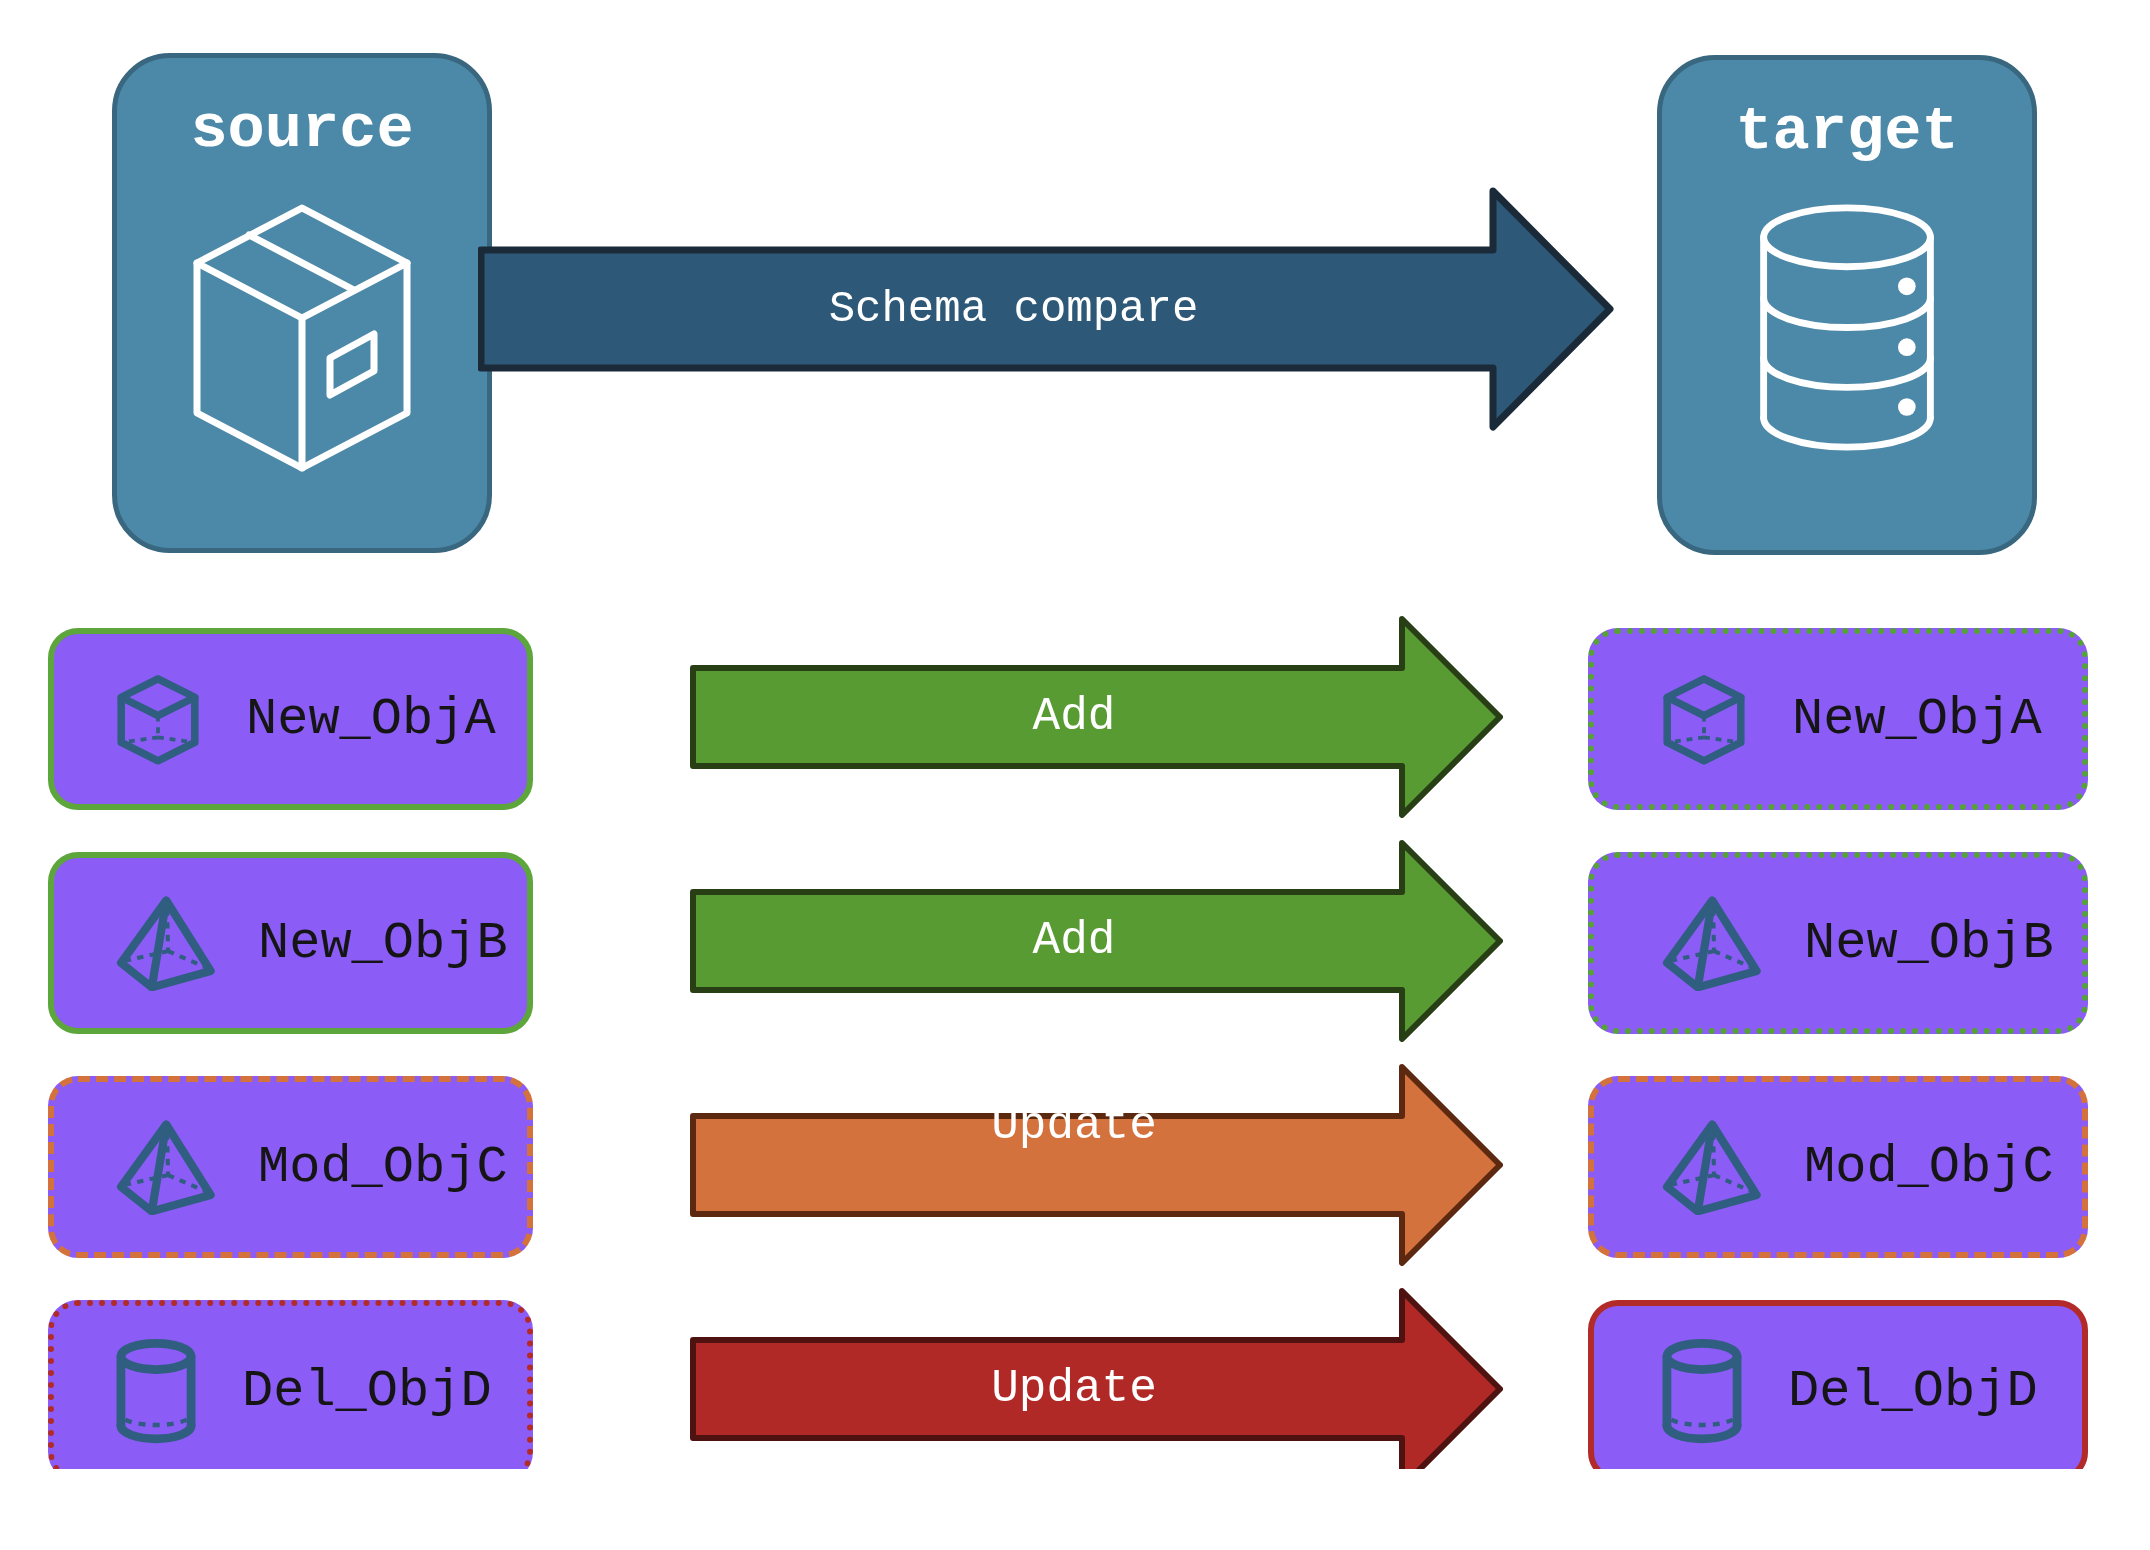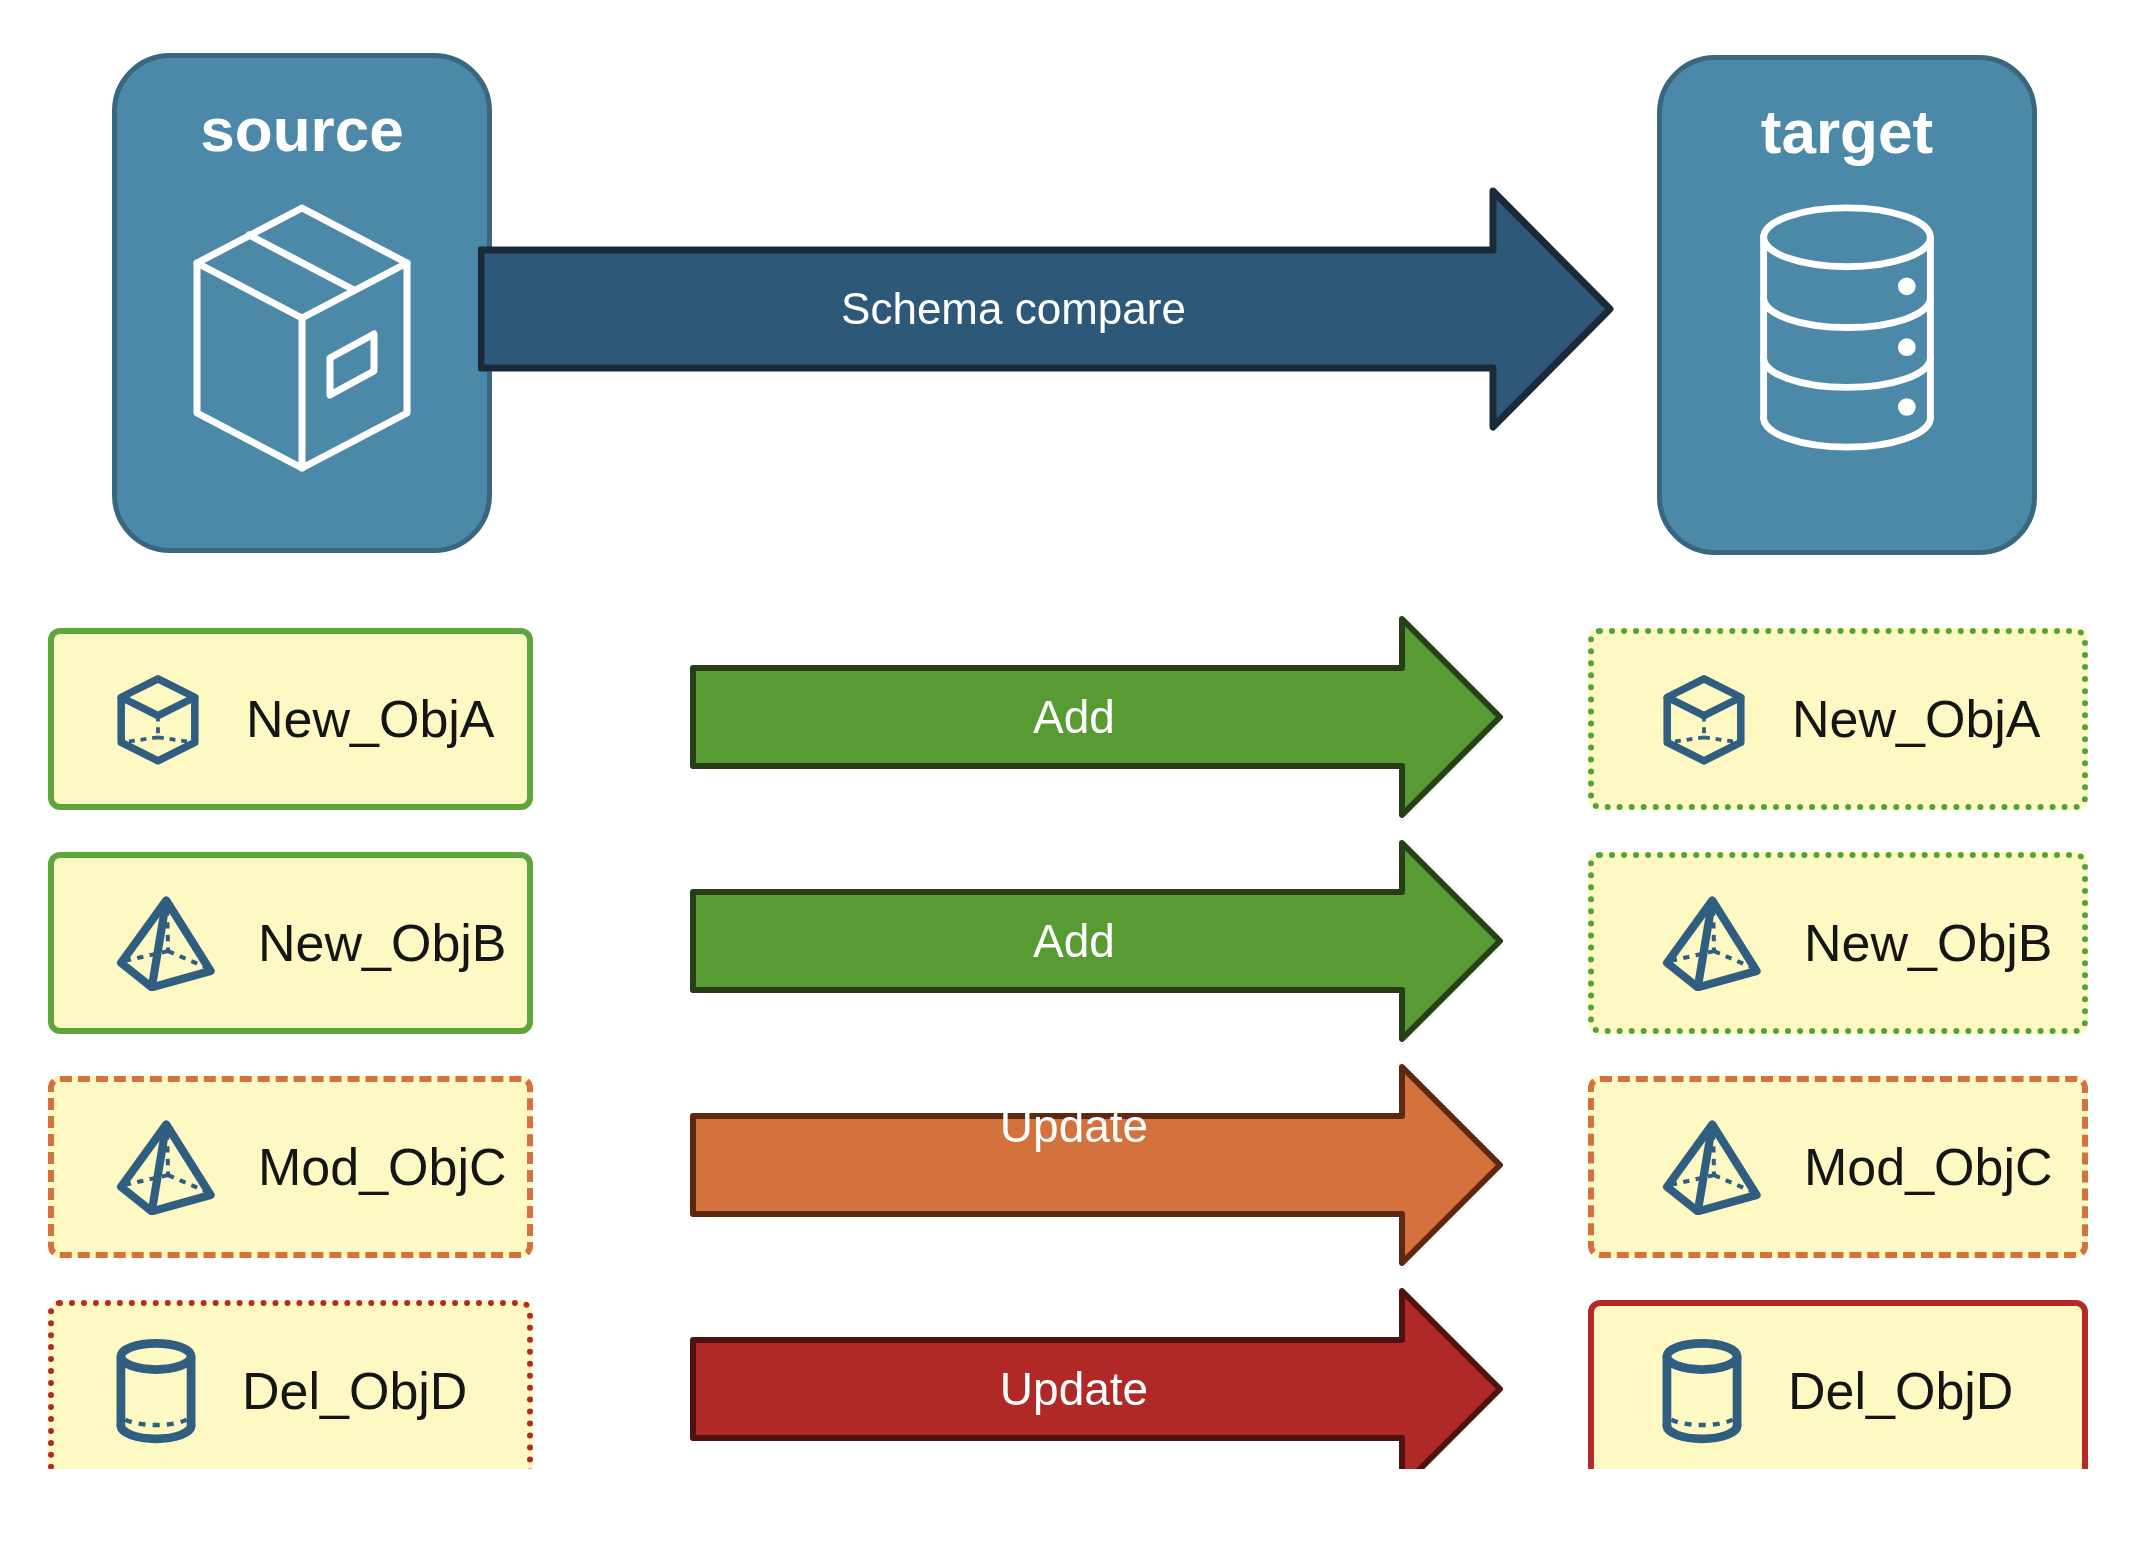--- a/index.html
+++ b/index.html
@@ -1,18 +1,18 @@
 <!DOCTYPE html>
 <html style="--node-fill: #4C88A7; --node-border: #38677F; --icon-color: #305E80; --object-label: #151515;"><head>
 <meta charset="utf-8">
 <style>
   html, body { margin:0; padding:0; background:#fff; }
   .canvas {
     position:relative; width:2150px; height:1469px; background:#ffffff;
-    font-family:Liberation Sans, sans-serif; overflow:hidden;
+    font-family:Liberation Mono, monospace; overflow:hidden;
   }
 
   
   .node {
     position:absolute; width:380px; height:500px; box-sizing:border-box;
     border-radius:58px; background:var(--node-fill,#4C88A7);
     border:5px solid var(--node-border,#38677F);
     display:flex; flex-direction:column; align-items:center;
   }
   .node-label { color:#fff; font-weight:bold; font-size:62px; margin-top:38px; line-height:1.1; }
@@ -22,22 +22,22 @@
   .arrow-svg { position:absolute; }
   .arrow-label {
     position:absolute; display:flex; align-items:center; justify-content:center;
     color:#fff; pointer-events:none;padding-left:28px;
   }
   .main-arrow-label { width:1015px; height:118px; font-size:44px; }
   .row-arrow-label  { width:712px;  height:98px;  font-size:46px; }
 
   
   .obj-box {
-    position:absolute; height:182px; box-sizing:border-box; background:#fef9c3;
-    border:6px solid #999; border-radius:12px;
+    position:absolute; height:182px; box-sizing:border-box; background:#8b5cf6;
+    border:6px solid #999; border-radius:30px;
     display:flex; align-items:center; padding-left:58px; gap:42px;
   }
   .obj-box.left  { left:48px;   width:485px; }
   .obj-box.right { left:1588px; width:500px; padding-left:64px; }
   .obj-label { font-size:52px; color:var(--object-label,#151515); white-space:nowrap; }
   .obj-icon  { color:var(--icon-color,#305E80); flex:none; }
   .hidden-defs { position:absolute; width:0; height:0; overflow:hidden; }
 </style>
 </head>
 <body>

